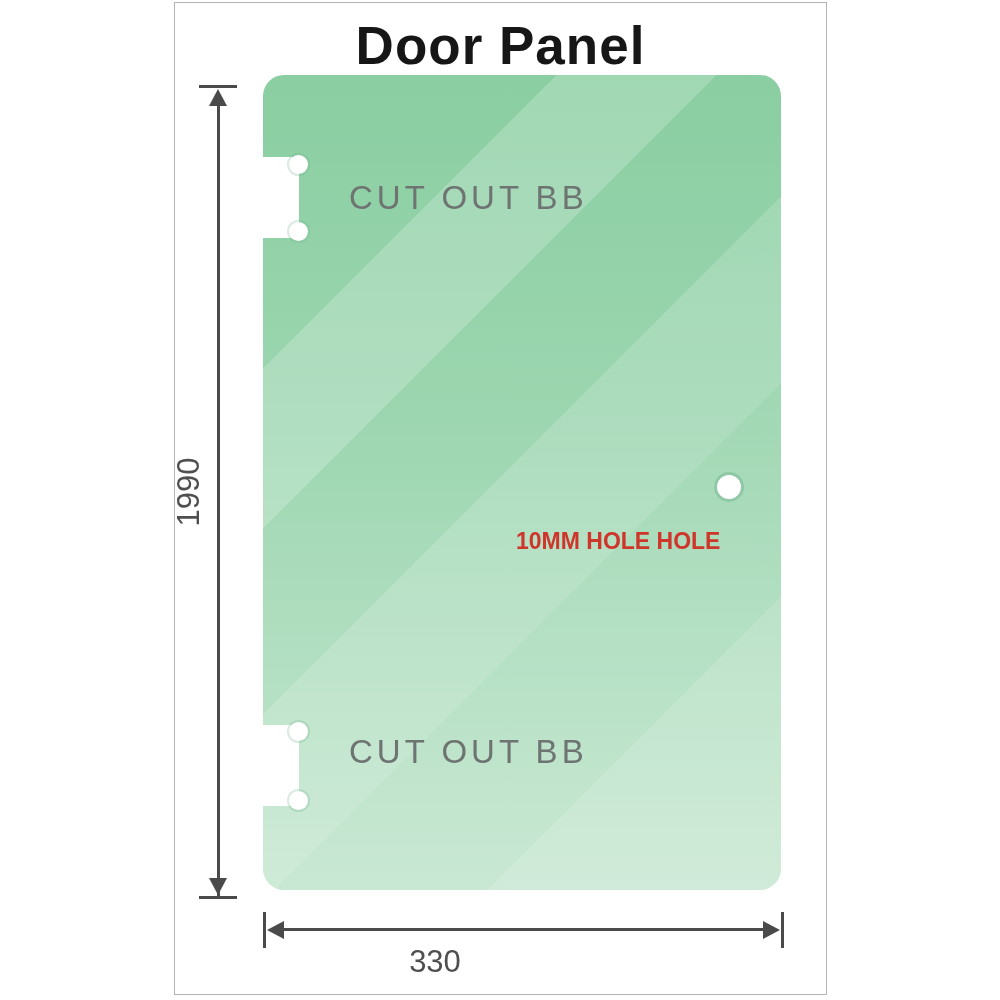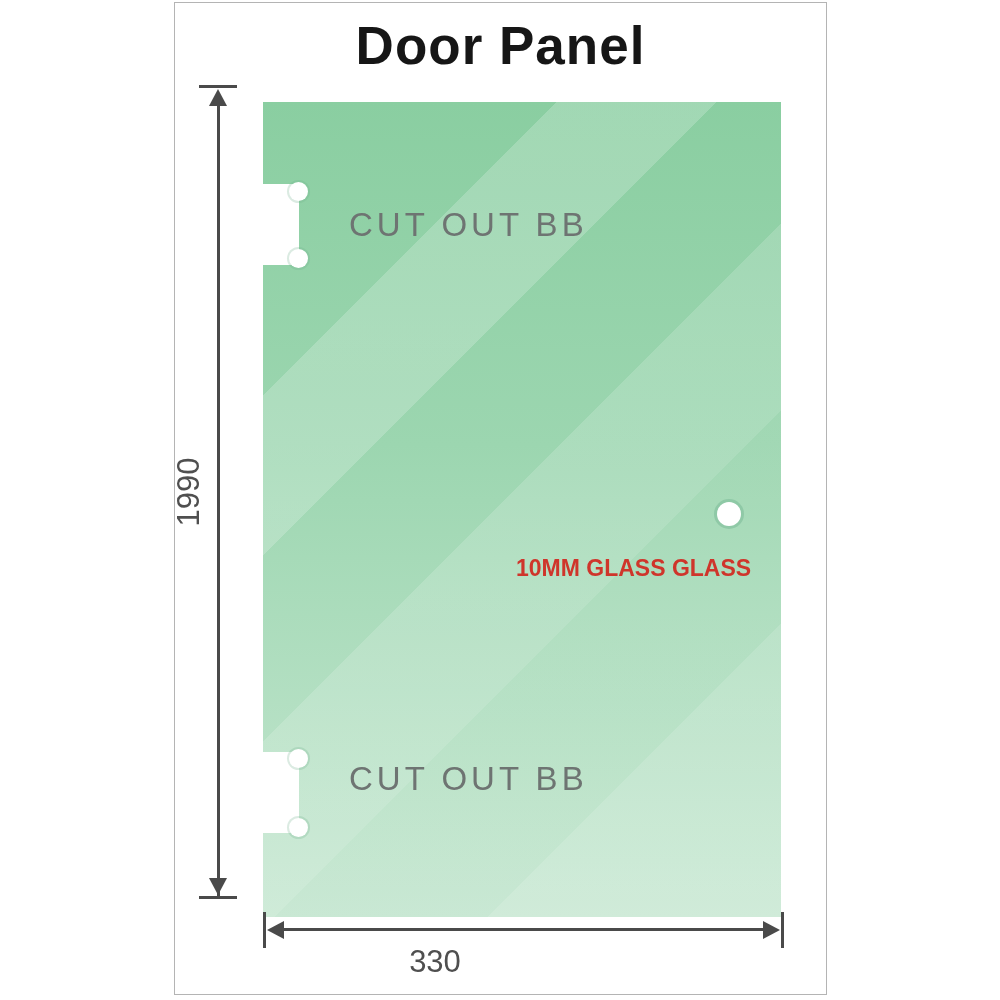--- a/index.html
+++ b/index.html
@@ -34,36 +34,37 @@
     text-align: center;
     font-size: 53px;
     font-weight: 700;
     color: #161616;
     letter-spacing: 1px;
   }
   
   .glass {
     position: absolute;
     left: 88px;
-    top: 99px;
+    top: 72px;
     width: 518px;
     height: 815px;
     background-image:
       linear-gradient(135deg,
         rgba(255,255,255,0.00) 22%,
         rgba(255,255,255,0.20) 22%,
         rgba(255,255,255,0.20) 34%,
         rgba(255,255,255,0.00) 34%,
         rgba(255,255,255,0.00) 48%,
         rgba(255,255,255,0.16) 48%,
         rgba(255,255,255,0.16) 62%,
         rgba(255,255,255,0.06) 62%,
         rgba(255,255,255,0.06) 78%,
         rgba(255,255,255,0.18) 78%),
       linear-gradient(180deg, #8acea1 0%, #9cd6b0 42%, #c6e7d1 100%);
+    border-radius: 21px;
   }
   
   .cutout-rect {
     position: absolute;
     left: 0;
     width: 36px;
     height: 81px;
     background: #ffffff;
   }
   .cutout-bump {
@@ -174,21 +175,21 @@
       <div class="cutout-bump cutout-top-bump-b"></div>
 
       <div class="cutout-rect cutout-bottom-rect"></div>
       <div class="cutout-bump cutout-bottom-bump-a"></div>
       <div class="cutout-bump cutout-bottom-bump-b"></div>
 
       <div class="cutout-label top">CUT OUT BB</div>
       <div class="cutout-label bottom">CUT OUT BB</div>
 
       <div class="glass-hole"></div>
-      <div class="hole-label">10MM GLASS GLASS</div>
+      <div class="hole-label">10MM HOLE HOLE</div>
     </div>
 
     <div class="dim v-cap-t"></div>
     <div class="dim v-cap-b"></div>
     <div class="dim v-line"></div>
     <div class="arrow arrow-up"></div>
     <div class="arrow arrow-down"></div>
     <div class="dim-label height-label">1990</div>
 
     <div class="dim h-cap-l"></div>

